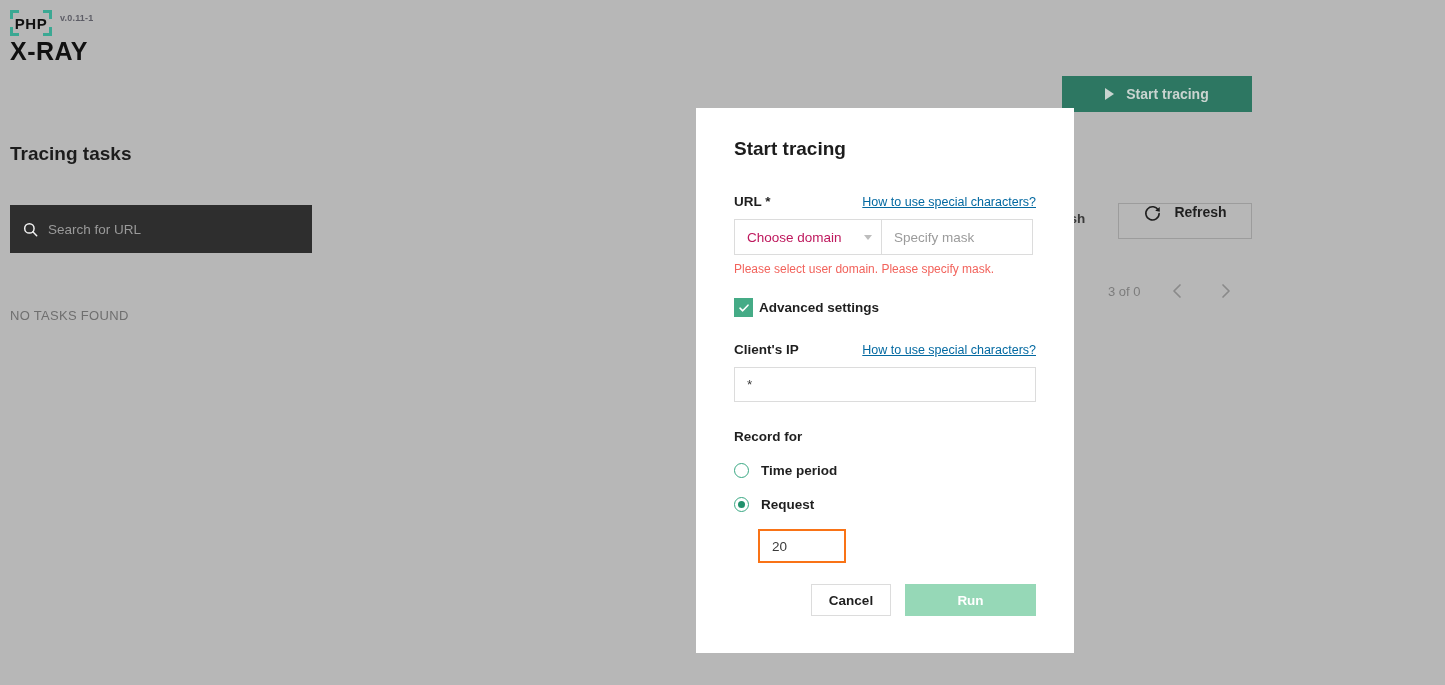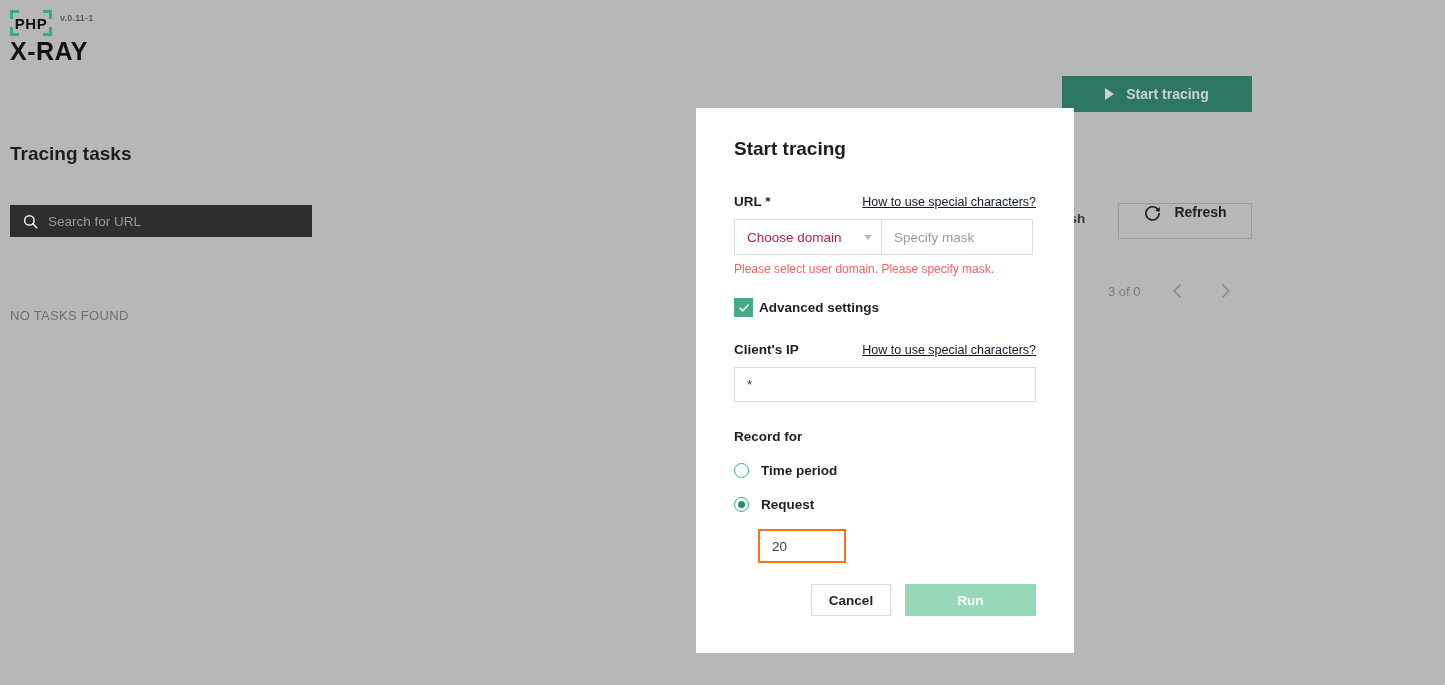--- a/index.html
+++ b/index.html
@@ -64,21 +64,21 @@
     font-size: 14px; font-weight: bold; color: #c9d4d0;
   }
 
   
   .panel-title {
     position: absolute; left: 10px; top: 143px;
     font-size: 19px; font-weight: bold; color: #1c1c1c;
   }
   .search-box {
     position: absolute; left: 10px; top: 205px;
-    width: 302px; height: 32px;
+    width: 302px; height: 48px;
     background: #2e2e2e;
     display: flex; align-items: center; padding-left: 13px;
     gap: 10px; cursor: text;
   }
   .search-box svg { flex: none; }
   .search-placeholder { font-size: 13.5px; color: #9a9a9a; }
 
   .no-tasks {
     position: absolute; left: 10px; top: 308px;
     font-size: 13px; color: #6f6f6f; letter-spacing: .3px;
@@ -120,21 +120,21 @@
   .modal-title {
     font-size: 19px; font-weight: bold; color: #1c1c1c;
     margin-bottom: 34px;
   }
   .field-head {
     display: flex; align-items: baseline; justify-content: space-between;
     margin-bottom: 10px;
   }
   .field-label { font-size: 13.5px; font-weight: bold; color: #1f1f1f; }
   .help-link {
-    font-size: 12.5px; color: #0f172a;
+    font-size: 12.5px; color: #0369a1;
     text-decoration: underline; cursor: pointer;
   }
   .url-row { display: flex; }
   .select-domain {
     width: 148px; height: 36px;
     border: 1px solid #dcdcdc; background: #fff;
     display: flex; align-items: center; justify-content: space-between;
     padding: 0 9px 0 12px; cursor: pointer;
   }
   .select-domain .sel-text { font-size: 13.5px; color: #be185d; }

